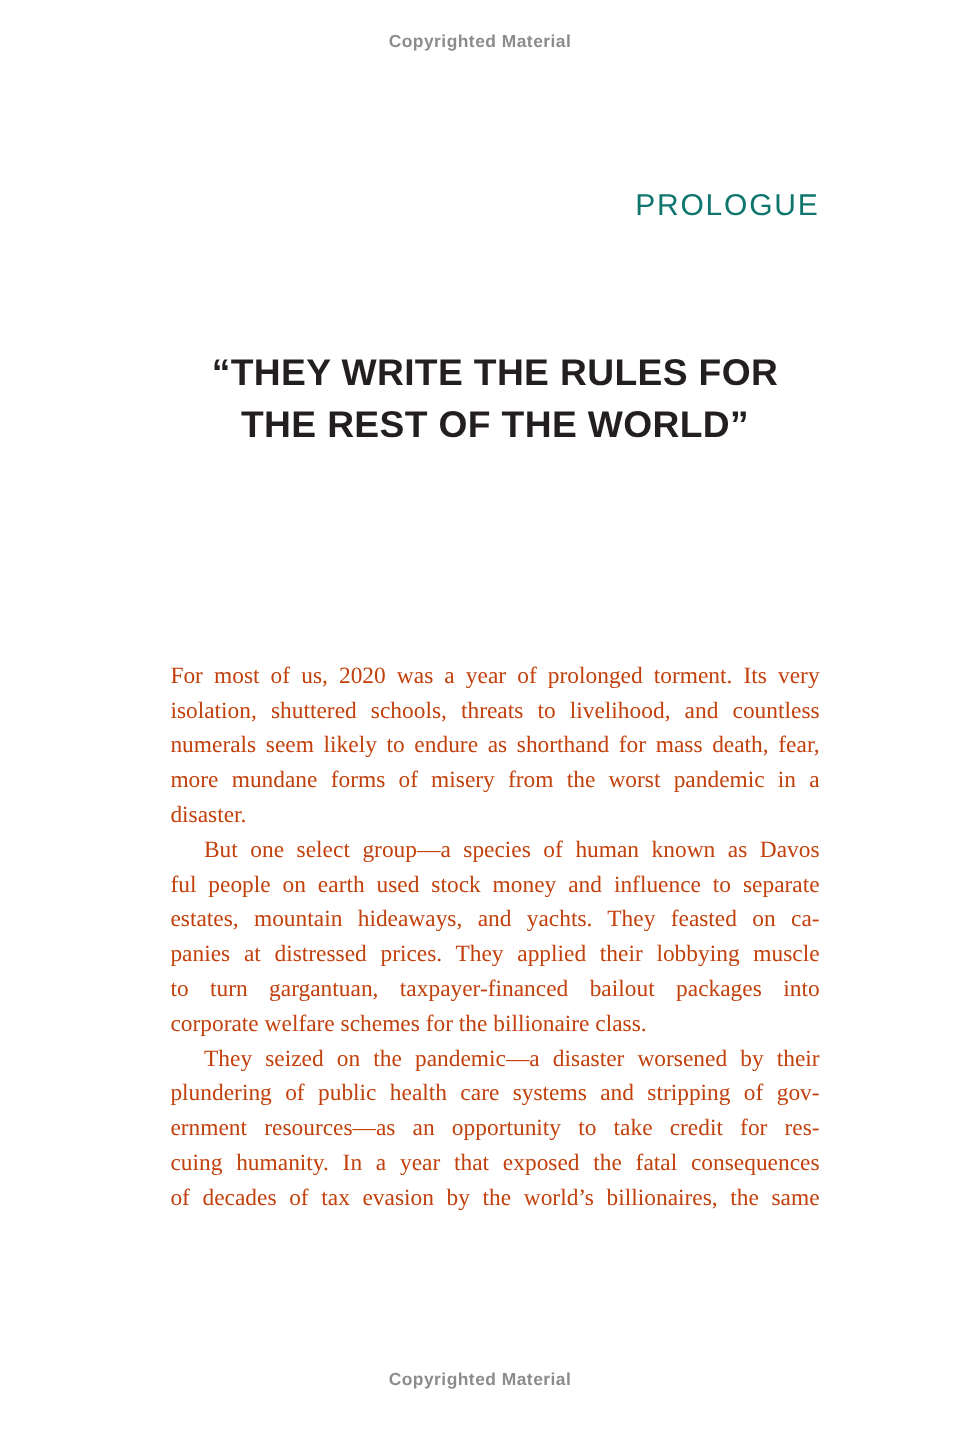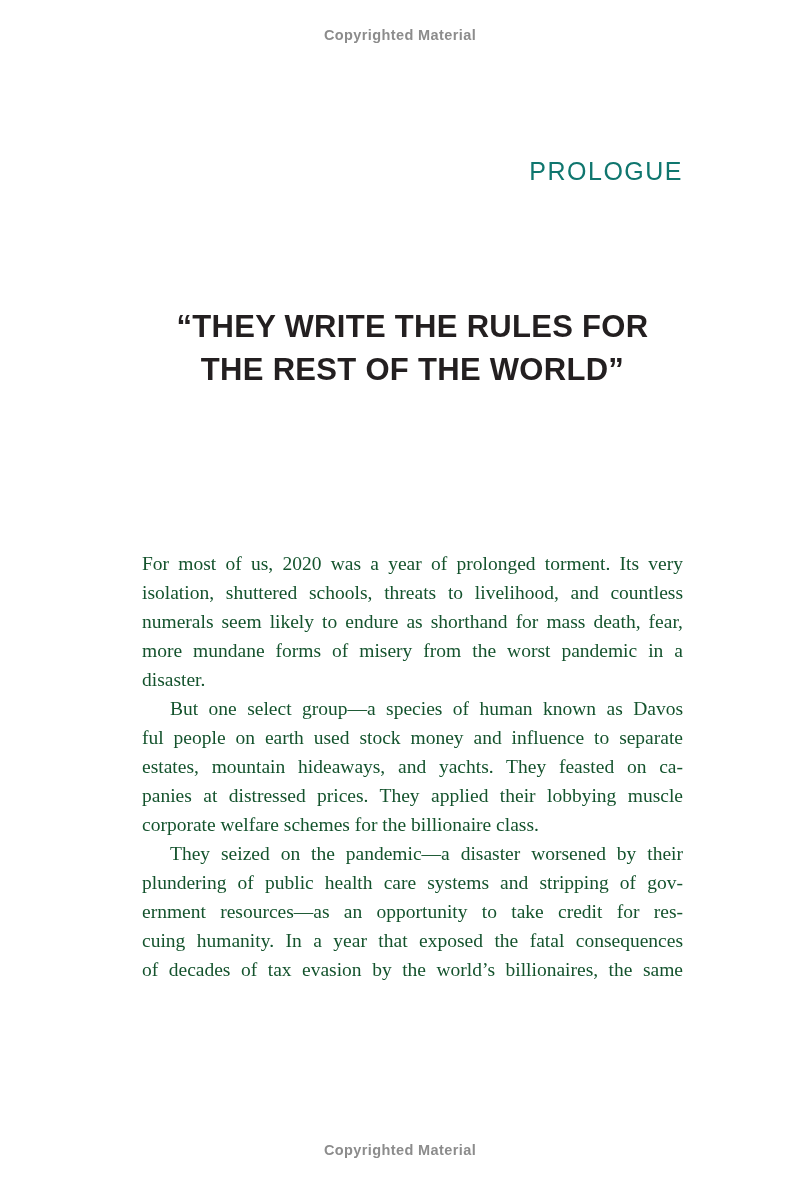--- a/index.html
+++ b/index.html
@@ -39,33 +39,33 @@
     top: 157px;
     text-align: right;
     font-family: "Liberation Sans", sans-serif;
     font-weight: 400;
     font-size: 25px;
     letter-spacing: 1.5px;
     color: #0f766e;
   }
 
   .chapter-title {
-    top: 305px;
+    top: 289px;
     text-align: center;
     font-family: "Liberation Sans", sans-serif;
     font-weight: bold;
     font-size: 31px;
     line-height: 43px;
     letter-spacing: 0.3px;
     color: #231f20;
   }
 
   .body-text {
     top: 549px;
-    color: #14532d;
+    color: #c2410c;
     font-size: 19.5px;
     line-height: 29px;
   }
   .line {
     text-align: justify;
     text-align-last: justify;
     white-space: normal;
   }
   .line.last {
     text-align-last: left;
@@ -93,20 +93,21 @@
     <div class="line">For most of us, 2020 was a year of prolonged torment. Its very</div>
     <div class="line">isolation, shuttered schools, threats to livelihood, and countless</div>
     <div class="line">numerals seem likely to endure as shorthand for mass death, fear,</div>
     <div class="line">more mundane forms of misery from the worst pandemic in a</div>
     <div class="line last">disaster.</div>
 
     <div class="line indent">But one select group—a species of human known as Davos</div>
     <div class="line">ful people on earth used stock money and influence to separate</div>
     <div class="line">estates, mountain hideaways, and yachts. They feasted on ca-</div>
     <div class="line">panies at distressed prices. They applied their lobbying muscle</div>
+    <div class="line">to turn gargantuan, taxpayer-financed bailout packages into</div>
     <div class="line last">corporate welfare schemes for the billionaire class.</div>
 
     <div class="line indent">They seized on the pandemic—a disaster worsened by their</div>
     <div class="line">plundering of public health care systems and stripping of gov-</div>
     <div class="line">ernment resources—as an opportunity to take credit for res-</div>
     <div class="line">cuing humanity. In a year that exposed the fatal consequences</div>
     <div class="line">of decades of tax evasion by the world’s billionaires, the same</div>
   </div>
 
   <div class="watermark bottom">Copyrighted Material</div>

